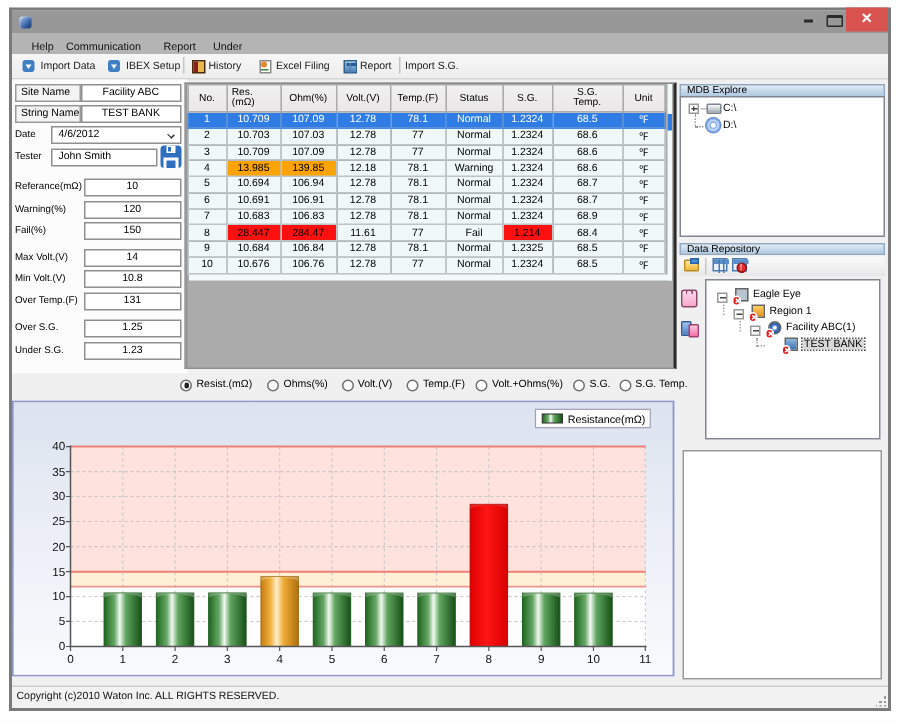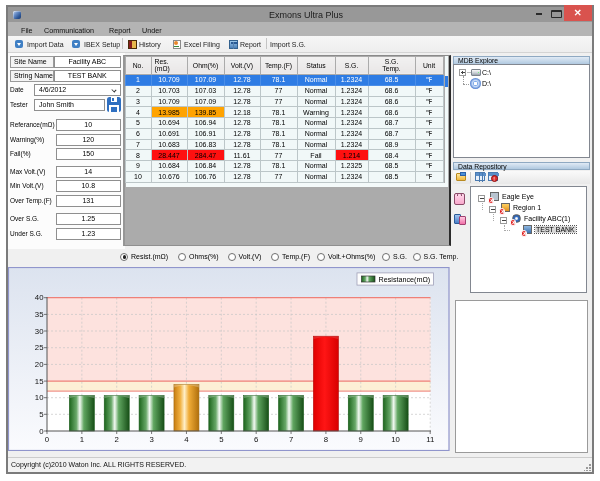--- a/index.html
+++ b/index.html
@@ -53,27 +53,26 @@
 .ticon b { position:absolute; left:-1.5px; bottom:-1.5px; width:6.5px; height:6.5px; border-radius:50%; background:#e02020; border:0.5px solid #fff; display:block; }
 .ticon b:after { content:""; position:absolute; left:1.2px; top:2.4px; width:3.6px; height:1.2px; background:#fff; transform:rotate(45deg); }
 .ticon b:before { content:""; position:absolute; left:1.2px; top:2.4px; width:3.6px; height:1.2px; background:#fff; transform:rotate(-45deg); }
 </style>
 </head>
 <body>
 <div class="win">
 
   <div class="titlebar"></div>
   <div class="appicon"></div>
-  <div class="title">Exmons Ultra Plus</div>
   <div class="mingl"></div>
   <div class="maxgl"></div>
   <div class="closeb">✕</div>
 
   <div class="menubar">
-    <span style="left:13px;">File</span>
+    <span style="left:13px;">Help</span>
     <span style="left:36px;">Communication</span>
     <span style="left:101px;">Report</span>
     <span style="left:134px;">Under</span>
   </div>
 
   <div class="toolbar">
     <div class="tico bluico" style="left:7px;"></div>
       <span class="txt" style="left:19px;">Import Data</span>
     <div class="tico bluico" style="left:64px;"></div>
       <span class="txt" style="left:76px;">IBEX Setup</span>

